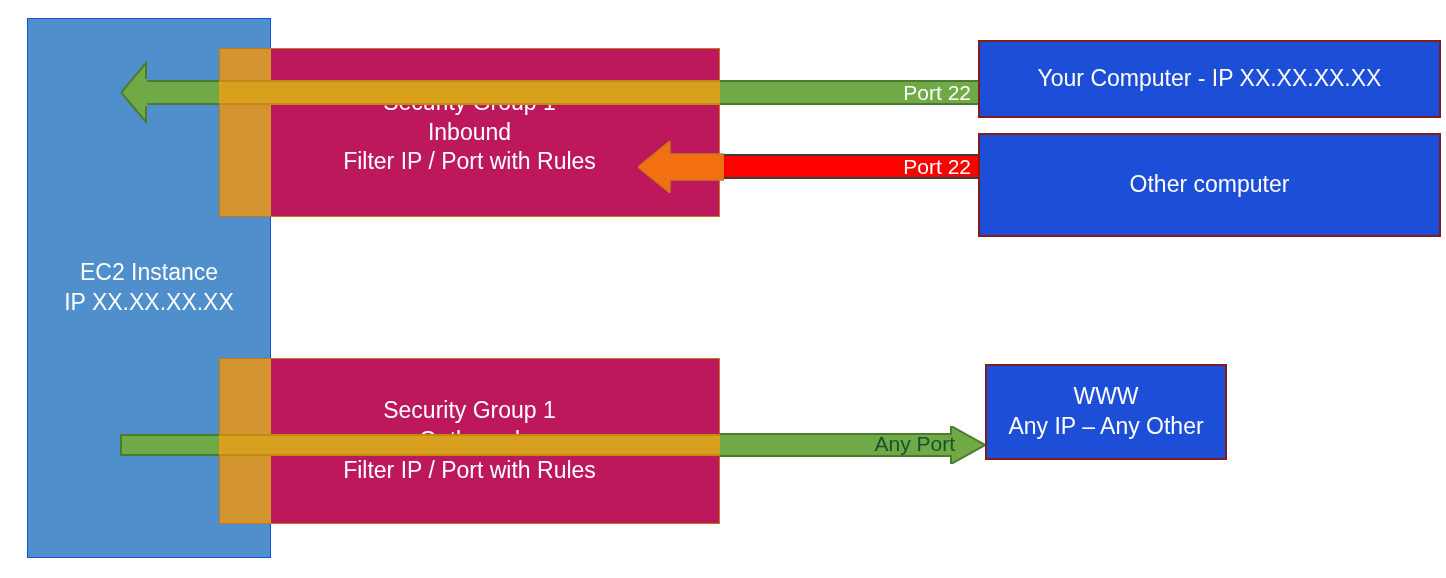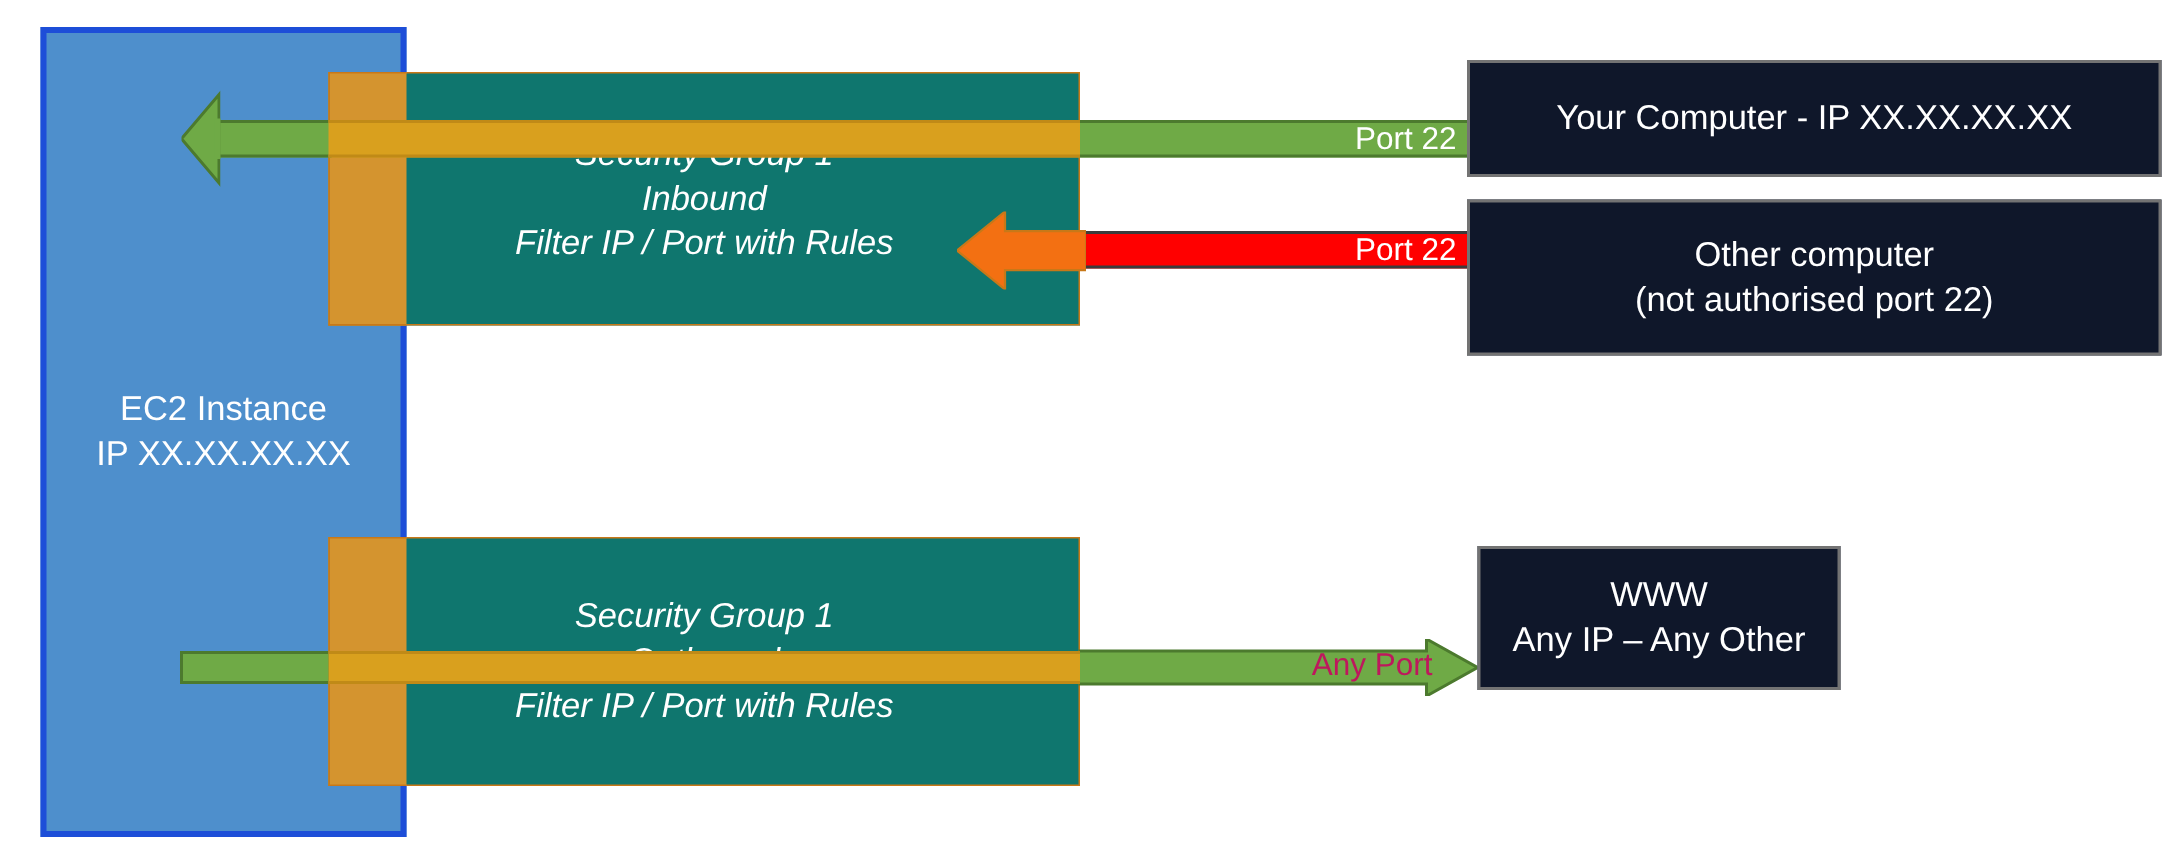--- a/index.html
+++ b/index.html
@@ -31,36 +31,35 @@
     line-height: 1.30;
   }
 
   
   .ec2 {
     left: 27px;
     top: 18px;
     width: 244px;
     height: 540px;
     background: #4E8FCC;
-    border: 4px solid #1d4ed8;
+    border: 1px solid #1d4ed8;
     font-size: 23px;
     z-index: 1;
   }
   .ec2 .ec2-text {
     display: block;
     width: 100%;
   }
 
   
   .sg {
-    background: #0f766e;
+    background: #be185d;
     border: 1px solid #C87818;
     font-size: 23px;
     z-index: 3;
-    font-style: italic;
   }
   .sg-inbound {
     left: 219px;
     top: 48px;
     width: 501px;
     height: 169px;
   }
   .sg-outbound {
     left: 219px;
     top: 358px;
@@ -192,29 +191,29 @@
     width: 266px;
     height: 38px;
     z-index: 5;
   }
   .out-port-label {
     position: absolute;
     left: 840px;
     top: 432px;
     width: 115px;
     text-align: right;
-    color: #be185d;
+    color: #14532d;
     font-size: 21px;
     z-index: 7;
   }
 
   
   .node {
-    background: #0f172a;
-    border: 2px solid #737373;
+    background: #1d4ed8;
+    border: 2px solid #7f1d1d;
     font-size: 23px;
     z-index: 7;
   }
   .node .node-line { display: block; width: 100%; }
   .node-your     { left: 978px; top: 40px;  width: 463px; height: 78px; }
   .node-other    { left: 978px; top: 133px; width: 463px; height: 104px; }
   .node-www      { left: 985px; top: 364px; width: 242px; height: 96px; }
 </style>
 </head>
 <body>
@@ -269,21 +268,20 @@
     </svg>
   </div>
   <div class="out-port-label">Any Port</div>
 
   <div class="box node node-your">
     <span class="node-line">Your Computer - IP XX.XX.XX.XX</span>
   </div>
 
   <div class="box node node-other">
     <span class="node-line">Other computer</span>
-    <span class="node-line">(not authorised port 22)</span>
   </div>
 
   <div class="box node node-www">
     <span class="node-line">WWW</span>
     <span class="node-line">Any IP – Any Other</span>
   </div>
 
 </div>
 
 </body></html>

